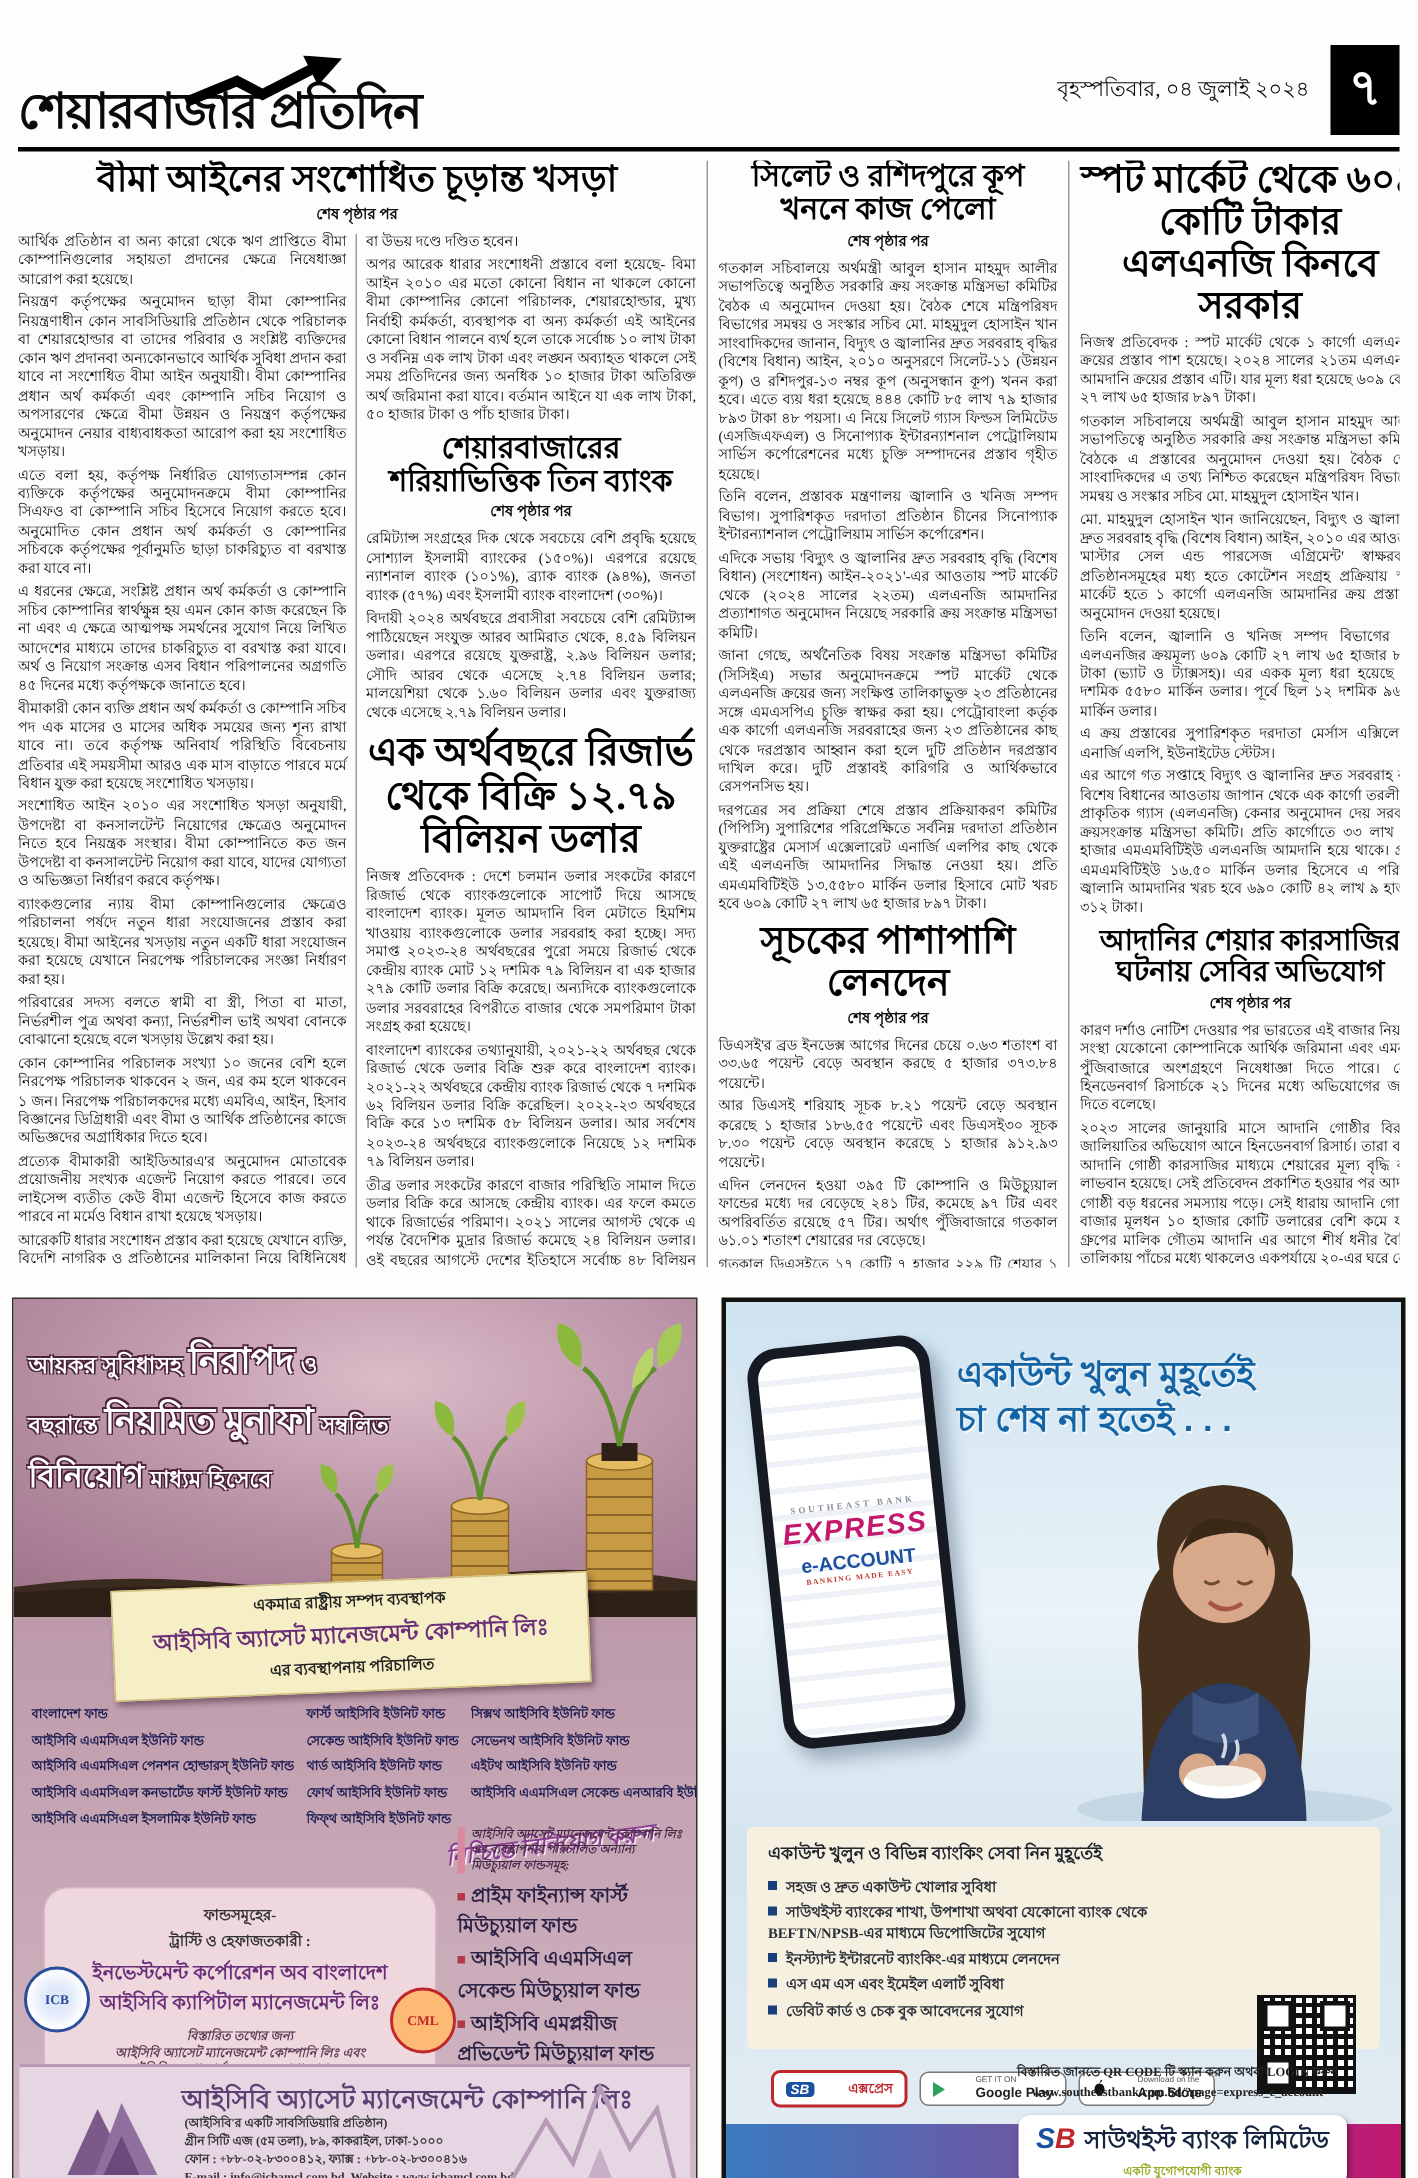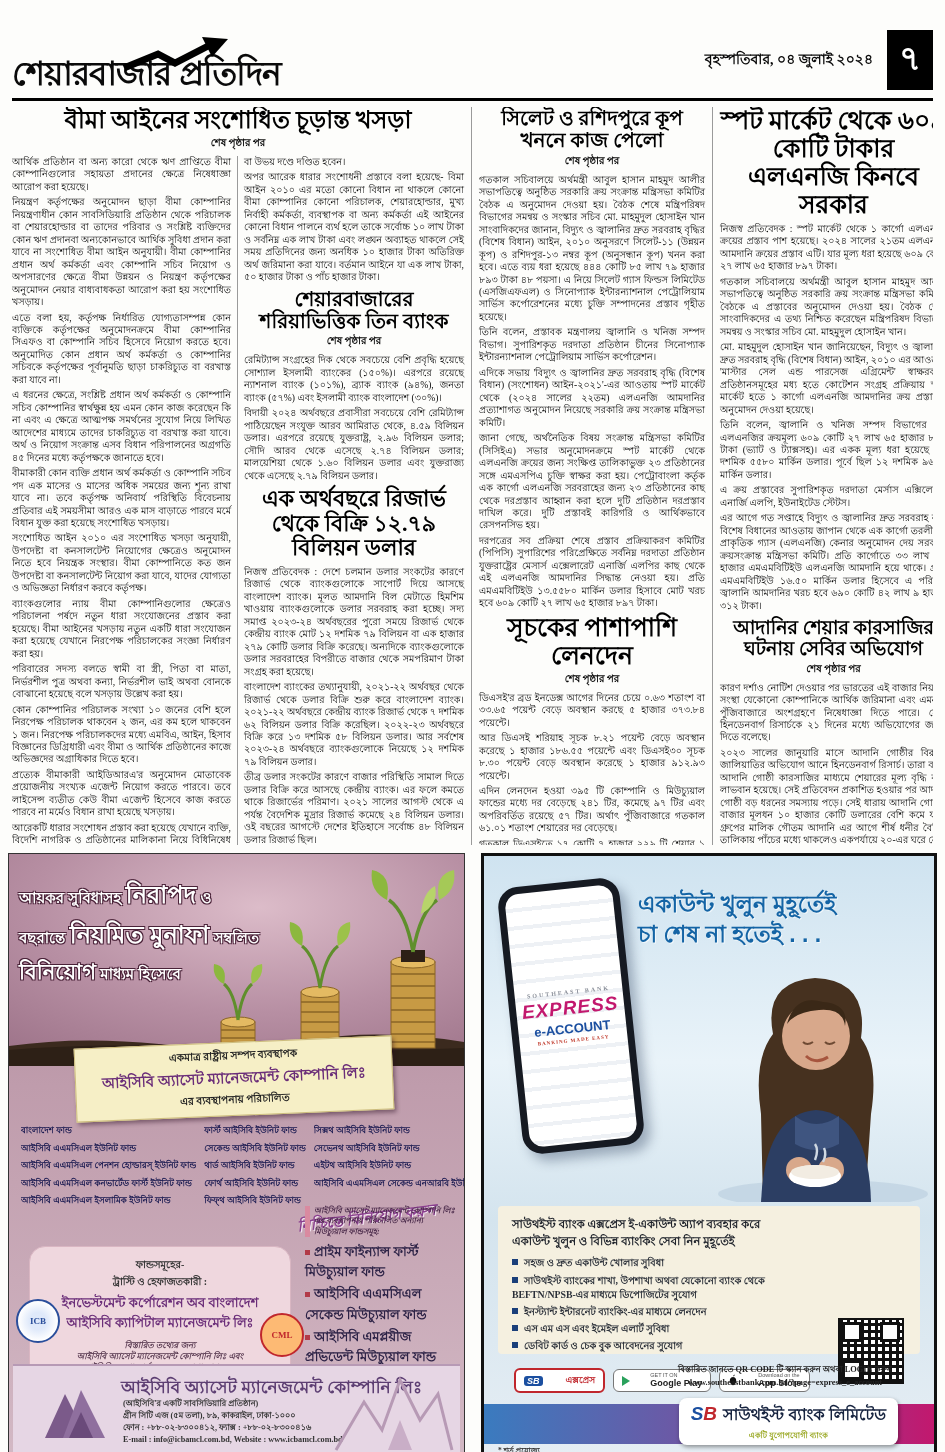--- a/index.html
+++ b/index.html
@@ -7,36 +7,36 @@
     width:945px;height:1452px;background:#fdfdfb;position:relative;overflow:hidden;
     font-family:"Liberation Serif","DejaVu Sans",serif;color:#0a0a0a;
   }
   
   .header{margin:26px 12px 0;padding-bottom:8px;border-bottom:3px solid #000;
     display:flex;align-items:flex-end;justify-content:space-between;height:64px;}
   .masthead{position:relative;font-weight:900;font-size:33px;letter-spacing:-1px;line-height:1;
     font-family:"Liberation Sans","DejaVu Sans",sans-serif;}
   .masthead .arrow{position:absolute;top:-20px;left:108px;}
   .head-right{display:flex;align-items:center;gap:14px;}
-  .date{font-size:14px;font-weight:bold;text-align:center;}
+  .date{font-size:14px;font-weight:normal;text-align:center;}
   .pagebox{width:46px;height:60px;background:#000;color:#fff;display:flex;align-items:center;
     justify-content:center;font-size:34px;font-weight:bold;}
   
-  .content{display:flex;margin:6px 12px 8px;height:738px;overflow:hidden;}
+  .content{display:flex;margin:6px 12px 20px;height:738px;overflow:hidden;}
   .region-left{width:452px;flex:none;padding-right:7px;border-right:1px solid #9a9a9a;}
   .region-mid{width:226px;flex:none;padding:0 7px;border-right:1px solid #9a9a9a;}
   .region-right{width:227px;flex:none;padding-left:7px;}
   .twocol{display:flex;}
   .colA{width:219px;flex:none;padding-right:6px;border-right:1px solid #9a9a9a;}
   .colB{width:220px;flex:none;padding-left:6px;}
   h2{margin:0;text-align:center;font-weight:bold;color:#000;line-height:1.12;
      font-family:"Liberation Serif","DejaVu Serif",serif;}
   .h-bima{font-size:24px;}
   .h-tin{font-size:20px;margin-top:4px;}
-  .h-res{font-size:22px;margin-top:5px;}
+  .h-res{font-size:26px;margin-top:5px;}
   .h-syl{font-size:20px;}
   .h-suc{font-size:25px;margin-top:4px;}
   .h-spot{font-size:25px;}
   .h-adani{font-size:19px;margin-top:5px;}
   .continued{text-align:center;font-size:10px;font-weight:bold;margin:1px 0 4px;}
   .bodytext p{font-size:9.6px;line-height:1.3;text-align:justify;margin:0 0 3px;}
   
   .ads{display:flex;gap:16px;margin:0 8px;height:612px;}
   
   .icb{width:455px;flex:none;position:relative;border:1px solid #333;overflow:hidden;
@@ -420,21 +420,20 @@
         <path d="M92 152 Q113 168 136 152 L136 180 Q113 192 92 180 Z" fill="#3f5580"></path>
         <circle cx="96" cy="206" r="13" fill="#d8a88b"></circle>
         <circle cx="128" cy="206" r="13" fill="#d8a88b"></circle>
         <ellipse cx="112" cy="212" rx="26" ry="11" fill="#ffffff"></ellipse>
         <ellipse cx="112" cy="208" rx="24" ry="7" fill="#f2ece2"></ellipse>
         <path d="M112 196 q4 -10 0 -16 M120 198 q4 -8 1 -14" stroke="#cfd8e2" stroke-width="2.4" fill="none"></path>
       </svg>
     </span>
 
     <div class="seb-panel">
-      <div class="pi">সাউথইস্ট ব্যাংক এক্সপ্রেস ই-একাউন্ট অ্যাপ ব্যবহার করে</div>
       <div class="pi">একাউন্ট খুলুন ও বিভিন্ন ব্যাংকিং সেবা নিন মুহূর্তেই</div>
       <ul class="seb-feats">
           <li class="feat-item">সহজ ও দ্রুত একাউন্ট খোলার সুবিধা</li>
           <li class="feat-item">সাউথইস্ট ব্যাংকের শাখা, উপশাখা অথবা যেকোনো ব্যাংক থেকে BEFTN/NPSB-এর মাধ্যমে ডিপোজিটের সুযোগ</li>
           <li class="feat-item">ইনস্ট্যান্ট ইন্টারনেট ব্যাংকিং-এর মাধ্যমে লেনদেন</li>
           <li class="feat-item">এস এম এস এবং ইমেইল এলার্ট সুবিধা</li>
           <li class="feat-item">ডেবিট কার্ড ও চেক বুক আবেদনের সুযোগ</li>
         </ul>
     </div>
 

